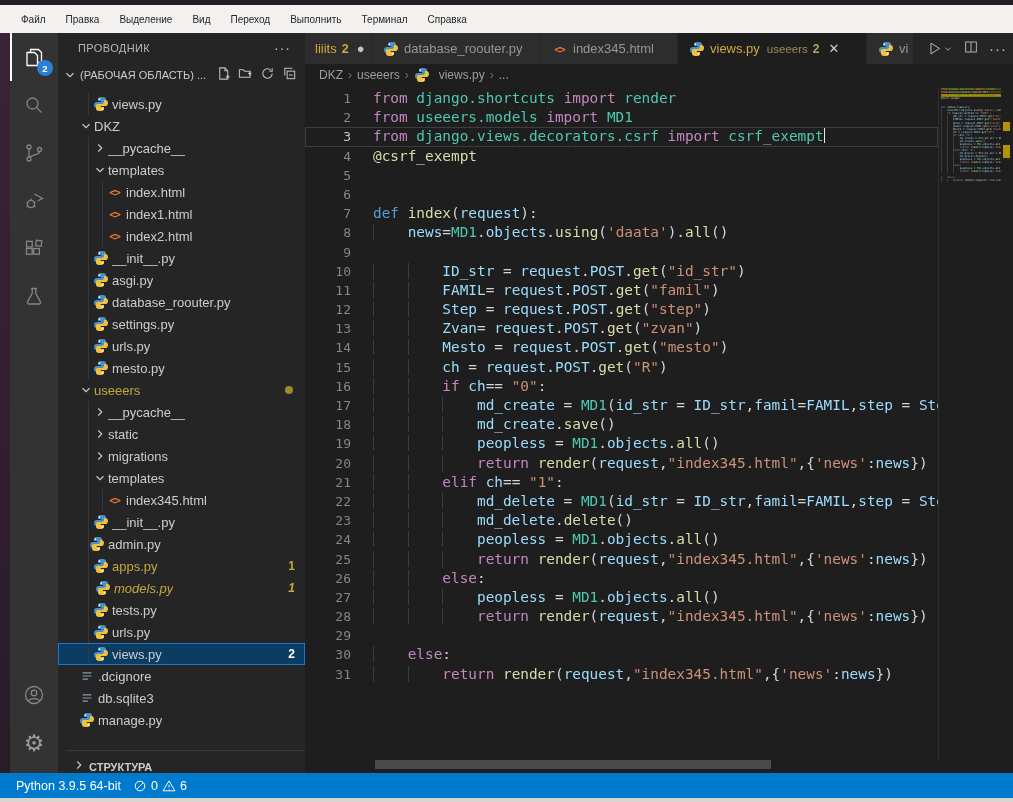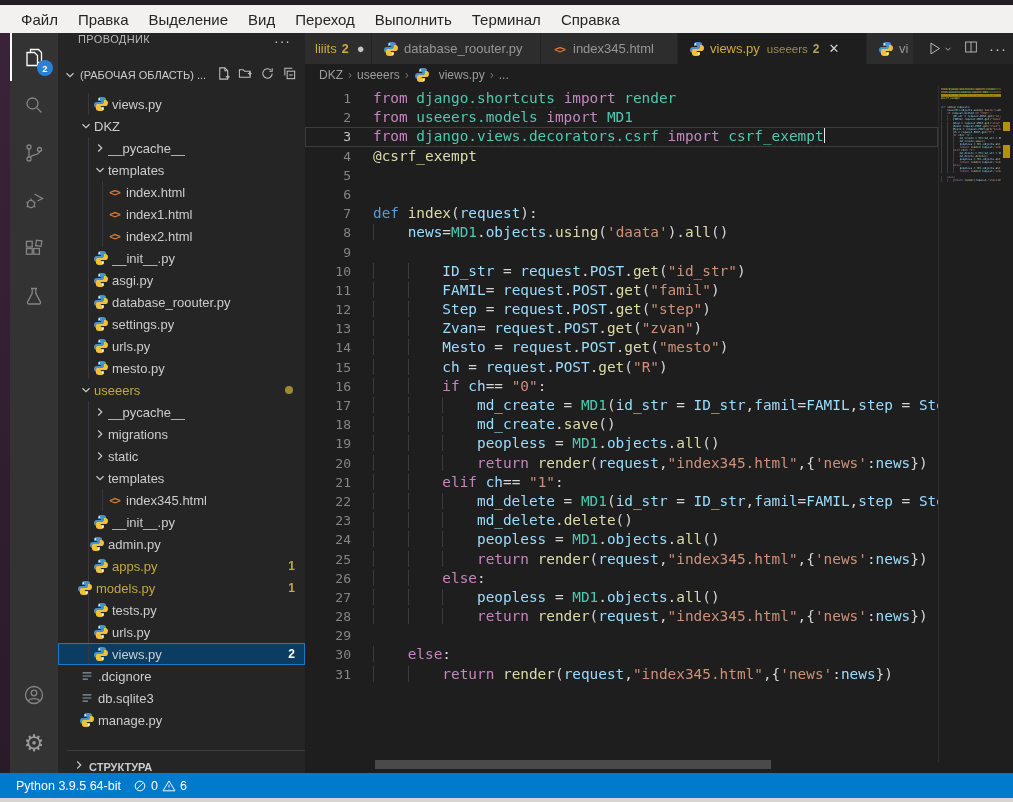--- a/index.html
+++ b/index.html
@@ -2,37 +2,37 @@
 <html><head>
 <meta charset="utf-8">
 <style>
   html,body{margin:0;padding:0}
   body{position:relative;width:1013px;height:802px;overflow:hidden;background:#1e1e1e;
        font-family:"Liberation Sans",sans-serif;-webkit-font-smoothing:antialiased;}
   
   #frame-top{position:absolute;left:0;top:0;width:1013px;height:5px;background:#241e24}
   #menubar{position:absolute;left:0;top:5px;width:1013px;height:28px;background:#f3f1f0;
            display:flex;align-items:center;padding-left:12px;box-sizing:border-box;gap:2px}
-  .menu-item{font-size:15px;color:#252525;padding:3px 9px;border-radius:3px;cursor:default}
+  .menu-item{font-size:10px;color:#252525;padding:3px 9px;border-radius:3px;cursor:default}
   
   #desktop-strip{position:absolute;left:0;top:33px;width:10px;height:740px;
                  background:linear-gradient(#3a2338,#2a1b29)}
   
   #activitybar{position:absolute;left:10px;top:33px;width:48px;height:740px;background:#333333;
                display:flex;flex-direction:column}
   .act-slot{position:relative;width:48px;height:48px;display:flex;align-items:center;justify-content:center;color:#858585}
   .act-slot.active{color:#ffffff;box-shadow:inset 2px 0 0 #ffffff}
   .act-slot svg{stroke:currentColor;fill:none;stroke-width:1.3}
   .act-badge{position:absolute;right:5px;bottom:5px;min-width:16px;height:16px;border-radius:50%;
              background:#2b7fd4;color:#fff;font-size:9.5px;font-weight:bold;display:flex;align-items:center;justify-content:center}
   #act-bottom{margin-top:auto;padding-bottom:6px}
   .gear-glyph{font-size:23px;color:#9a9a9a;line-height:1}
   
   #sidebar{position:absolute;left:58px;top:33px;width:247px;height:740px;background:#252526;color:#cccccc;overflow:hidden}
-  #sb-title-row{height:30px;display:flex;padding:0 14px 0 20px}
+  #sb-title-row{height:30px;display:flex;align-items:center;padding:0 14px 0 20px}
   #sb-title{font-size:11px;letter-spacing:.4px;color:#b8b8b8}
   #sb-title-actions{margin-left:auto;color:#c0c0c0;font-size:14px;letter-spacing:1px}
   #sb-section-row{height:24px;display:flex;align-items:center;padding:0 8px 0 4px;gap:2px}
   #sb-section-label{font-size:11px;font-weight:normal;color:#cccccc;white-space:nowrap;overflow:hidden}
   #sb-section-actions{margin-left:auto;display:flex;gap:7px;align-items:center}
   #sb-section-actions svg{stroke:#c0c0c0;fill:none;stroke-width:1.1}
   #tree{position:absolute;top:60px;left:0;right:0}
   .trow{position:relative;height:22px;display:flex;align-items:center;font-size:13px;color:#cccccc;box-sizing:border-box}
   .trow.g2{background-image:linear-gradient(#37373d,#37373d);background-size:1px 100%;background-repeat:no-repeat;background-position:30px 0}
   .trow.g3{background-image:linear-gradient(#37373d,#37373d),linear-gradient(#37373d,#37373d);
@@ -335,29 +335,29 @@
           </svg>
         </span>
         <span class="t-label">__pycache__</span>
       </div>
       <div class="trow g2" style="padding-left: 34px;">
         <span class="t-chev">
           <svg width="14" height="14" viewBox="0 0 16 16">
             <path d="M6 4l4 4-4 4" stroke="#ccc" fill="none" stroke-width="1.3"></path>
           </svg>
         </span>
+        <span class="t-label">static</span>
+      </div>
+      <div class="trow g2" style="padding-left: 34px;">
+        <span class="t-chev">
+          <svg width="14" height="14" viewBox="0 0 16 16">
+            <path d="M6 4l4 4-4 4" stroke="#ccc" fill="none" stroke-width="1.3"></path>
+          </svg>
+        </span>
         <span class="t-label">migrations</span>
-      </div>
-      <div class="trow g2" style="padding-left: 34px;">
-        <span class="t-chev">
-          <svg width="14" height="14" viewBox="0 0 16 16">
-            <path d="M6 4l4 4-4 4" stroke="#ccc" fill="none" stroke-width="1.3"></path>
-          </svg>
-        </span>
-        <span class="t-label">static</span>
       </div>
       <div class="trow g2" style="padding-left: 34px;">
         <span class="t-chev">
           <svg width="14" height="14" viewBox="0 0 16 16">
             <path d="M4 6l4 4 4-4" stroke="#ccc" fill="none" stroke-width="1.3"></path>
           </svg>
         </span>
         <span class="t-label">templates</span>
       </div>
       <div class="trow g3" style="padding-left: 48px;">
@@ -393,21 +393,21 @@
           <svg width="16" height="16" viewBox="0 0 16 16">
             <path fill="#4a90c9" d="M7.9 1C5.7 1 5 2 5 3.2V5h3.2v.9H3.7C2.1 5.9 1 7.1 1 9s1.1 3 2.7 3H5v-1.7C5 8.8 6.2 8 7.7 8h3.6C12.5 8 13 7.1 13 5.9V3.2C13 2 12.1 1 9.9 1z"></path>
             <circle cx="6.4" cy="3.1" r=".85" fill="#fff"></circle>
             <path fill="#eec23c" d="M8.1 15c2.2 0 2.9-1 2.9-2.2V11H7.8v-.9h4.5c1.6 0 2.7-1.2 2.7-3.1s-1.1-3-2.7-3H11v1.7C11 7.2 9.8 8 8.3 8H4.7C3.5 8 3 8.9 3 10.1v2.7C3 14 3.9 15 6.1 15z"></path>
             <circle cx="9.6" cy="12.9" r=".85" fill="#fff"></circle>
           </svg>
         </span>
         <span class="t-label mod">apps.py</span>
         <span class="t-badge">1</span>
       </div>
-      <div class="trow g2" style="padding-left: 18px;">
+      <div class="trow g2" style="padding-left: 36px; font-style: italic;">
         <span class="t-icon">
           <svg width="16" height="16" viewBox="0 0 16 16">
             <path fill="#4a90c9" d="M7.9 1C5.7 1 5 2 5 3.2V5h3.2v.9H3.7C2.1 5.9 1 7.1 1 9s1.1 3 2.7 3H5v-1.7C5 8.8 6.2 8 7.7 8h3.6C12.5 8 13 7.1 13 5.9V3.2C13 2 12.1 1 9.9 1z"></path>
             <circle cx="6.4" cy="3.1" r=".85" fill="#fff"></circle>
             <path fill="#eec23c" d="M8.1 15c2.2 0 2.9-1 2.9-2.2V11H7.8v-.9h4.5c1.6 0 2.7-1.2 2.7-3.1s-1.1-3-2.7-3H11v1.7C11 7.2 9.8 8 8.3 8H4.7C3.5 8 3 8.9 3 10.1v2.7C3 14 3.9 15 6.1 15z"></path>
             <circle cx="9.6" cy="12.9" r=".85" fill="#fff"></circle>
           </svg>
         </span>
         <span class="t-label mod">models.py</span>
         <span class="t-badge">1</span>

